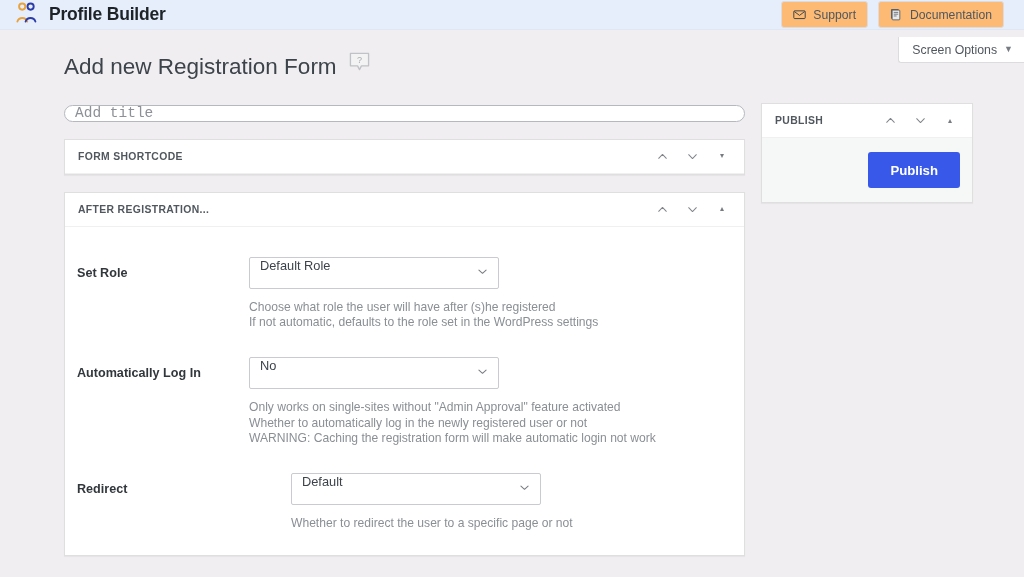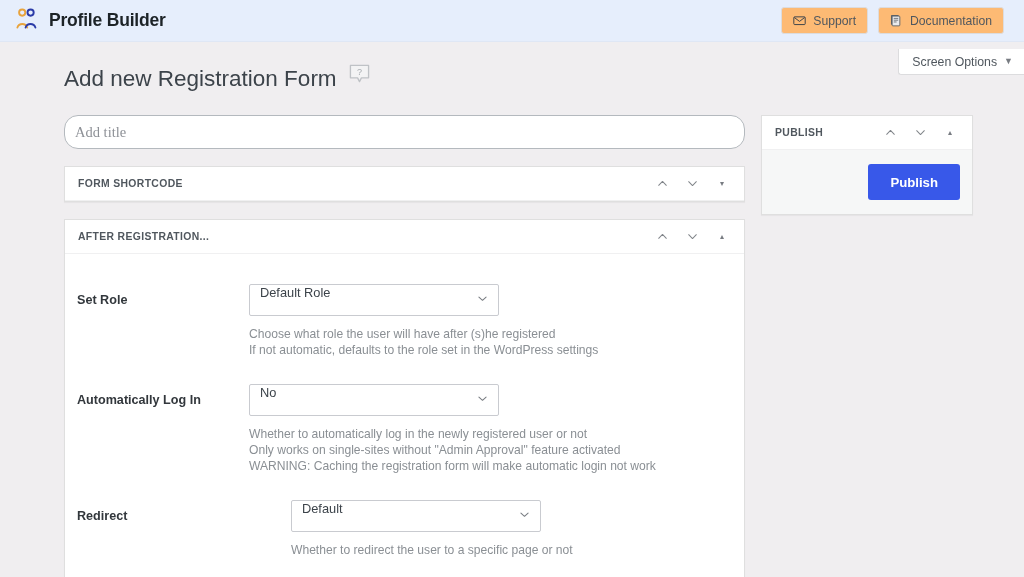--- a/index.html
+++ b/index.html
@@ -10,21 +10,21 @@
   }
   body {
     background: #f0eef0;
     font-family: "Liberation Sans", sans-serif;
     color: #3c434a;
     -webkit-font-smoothing: antialiased;
   }
 
   
   .topbar {
-    height: 42px;
+    height: 30px;
     background: #e6eefc;
     display: flex;
     align-items: center;
     padding: 0 20px 0 14px;
     border-bottom: 1px solid #dfe7f5;
   }
   .brand { display: flex; align-items: center; gap: 9px; }
   .brand-title {
     font-size: 17.5px;
     font-weight: bold;
@@ -92,26 +92,26 @@
     align-items: flex-start;
     gap: 16px;
     padding: 22px 52px 0 64px;
   }
   .col-main { width: 681px; flex: none; }
   .col-side { width: 212px; flex: none; }
 
   
   .title-input {
     width: 100%;
-    height: 34px;
+    height: 17px;
     border: 1px solid #b4b9be;
     background: #fff;
     border-radius: 14px;
     padding: 0 10px;
-    font-family: Liberation Serif, serif;
+    font-family: Liberation Mono, monospace;
     font-size: 14.5px;
     color: #2c3338;
     outline: none;
   }
   .title-input::placeholder { color: #8d9096; }
 
   
   .postbox {
     background: #fff;
     border: 1px solid #dfdfdf;
@@ -337,22 +337,22 @@
           <div class="field-ctrl">
             <div class="pb-select">
               <span>No</span>
               <span class="chev">
                 <svg width="13" height="13" viewBox="0 0 16 16">
                     <path d="M3.6 6.2 8 10.2l4.4-4" fill="none" stroke="#787c82" stroke-width="1.3" stroke-linecap="round" stroke-linejoin="round"></path>
                   </svg>
               </span>
             </div>
             <div class="field-desc">
+              <div>Only works on single-sites without "Admin Approval" feature activated</div>
               <div>Whether to automatically log in the newly registered user or not</div>
-              <div>Only works on single-sites without "Admin Approval" feature activated</div>
               <div>WARNING: Caching the registration form will make automatic login not work</div>
             </div>
           </div>
         </div>
 
         <div class="field-row">
           <div class="field-label">Redirect</div>
           <div class="field-ctrl">
             <div class="pb-select">
               <span>Default</span>

